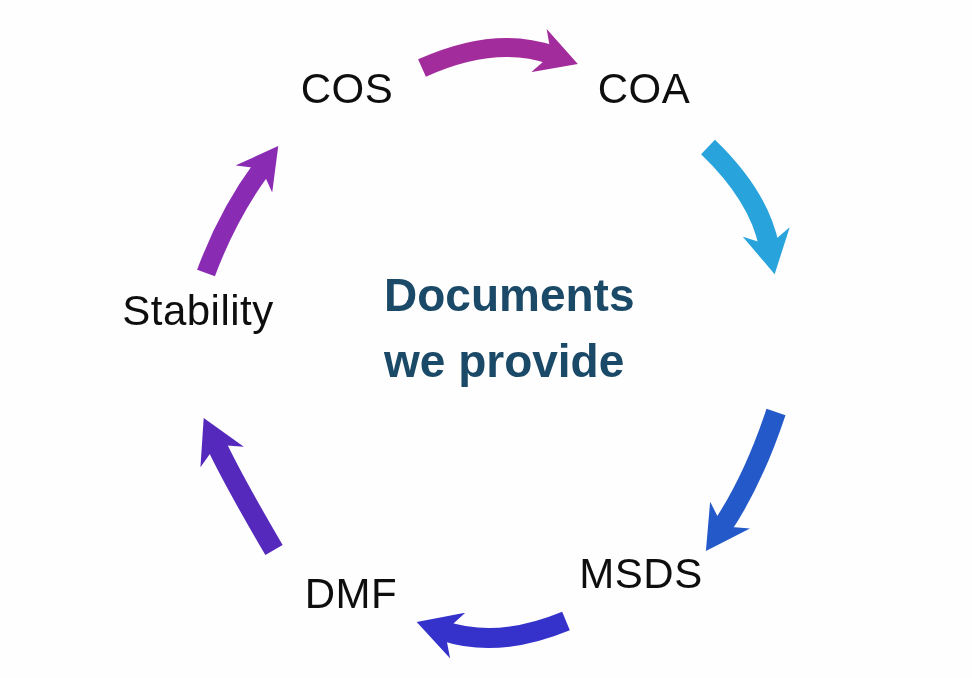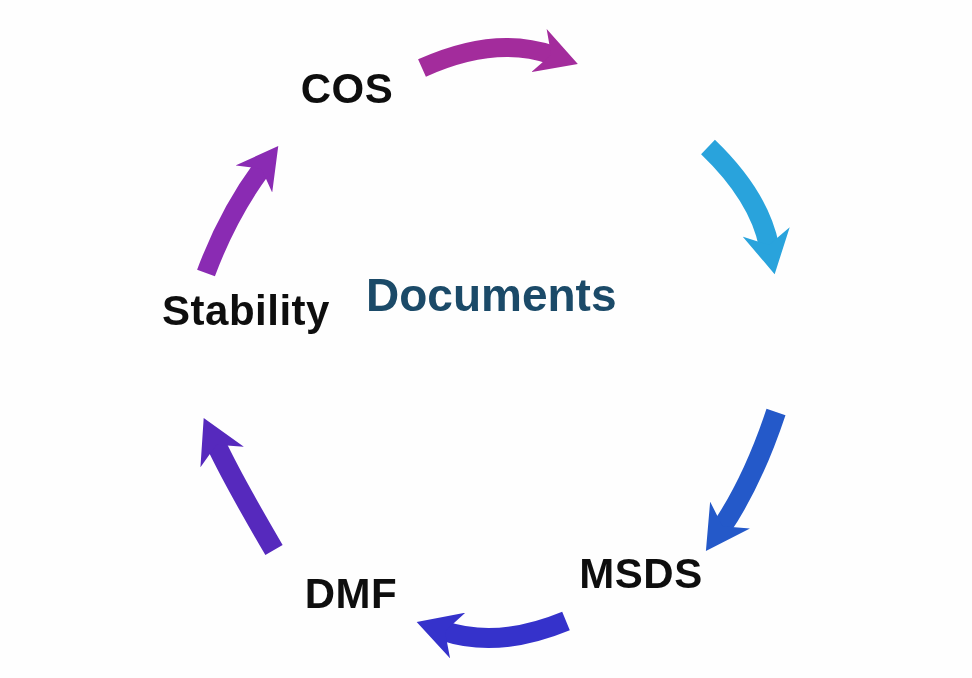--- a/index.html
+++ b/index.html
@@ -23,35 +23,34 @@
     height: 678px;
     display: block;
   }
   .arrow-path {
     fill: none;
     stroke-linecap: butt;
   }
   .node-label {
     position: absolute;
     transform: translate(-50%, -50%);
-    font-weight: 700;
+    font-weight: 400;
     font-size: 42px;
     letter-spacing: 0.5px;
     color: #0e0e0e;
     white-space: nowrap;
     line-height: 1;
   }
   .node-label--two-line {
     line-height: 57px;
     transform: translate(-50%, 0);
-    margin-left: 48px;
   }
   .center-title {
     position: absolute;
-    left: 366px;
+    left: 384px;
     top: 262px;
     font-weight: 700;
     font-size: 46px;
     line-height: 66px;
     color: #1b4a68;
     white-space: nowrap;
   }
 </style>
 </head>
 <body>
@@ -83,27 +82,29 @@
     <path class="arrow-path" d="M 422 68 Q 495 35 552 55" stroke-width="19" marker-end="url(#m0)" stroke="#A32C9C"></path>
     <path class="arrow-path" d="M 708 147 Q 759 196 769 246" stroke-width="20" marker-end="url(#m1)" stroke="#29A3DC"></path>
     <path class="arrow-path" d="M 776 412 Q 753 481 722 527" stroke-width="20" marker-end="url(#m2)" stroke="#2459C9"></path>
     <path class="arrow-path" d="M 566 621 Q 498 649 444 631" stroke-width="20" marker-end="url(#m3)" stroke="#3532CB"></path>
     <path class="arrow-path" d="M 274 550 Q 233 480 216 444" stroke-width="20" marker-end="url(#m4)" stroke="#5629BD"></path>
     <path class="arrow-path" d="M 206 273 Q 228 214 262 168" stroke-width="19" marker-end="url(#m5)" stroke="#8A2BB3"></path>
   </svg>
 
   <div class="node-label" style="left:347px; top:89px;">COS</div>
 
+  <div class="node-label" style="left:644px; top:89px;">COA</div>
 
 
   <div class="node-label" style="left:641px; top:574px;">MSDS</div>
 
   <div class="node-label" style="left:345px; top:594px;margin-left:6px;">DMF</div>
 
   <div class="node-label node-label--two-line" style="left:198px; top:282px;">
     <div>Stability</div>
   </div>
 
   <div class="center-title">
     <div>Documents</div>
+    <div>we provide</div>
   </div>
 
 </div>
 
 </body></html>

